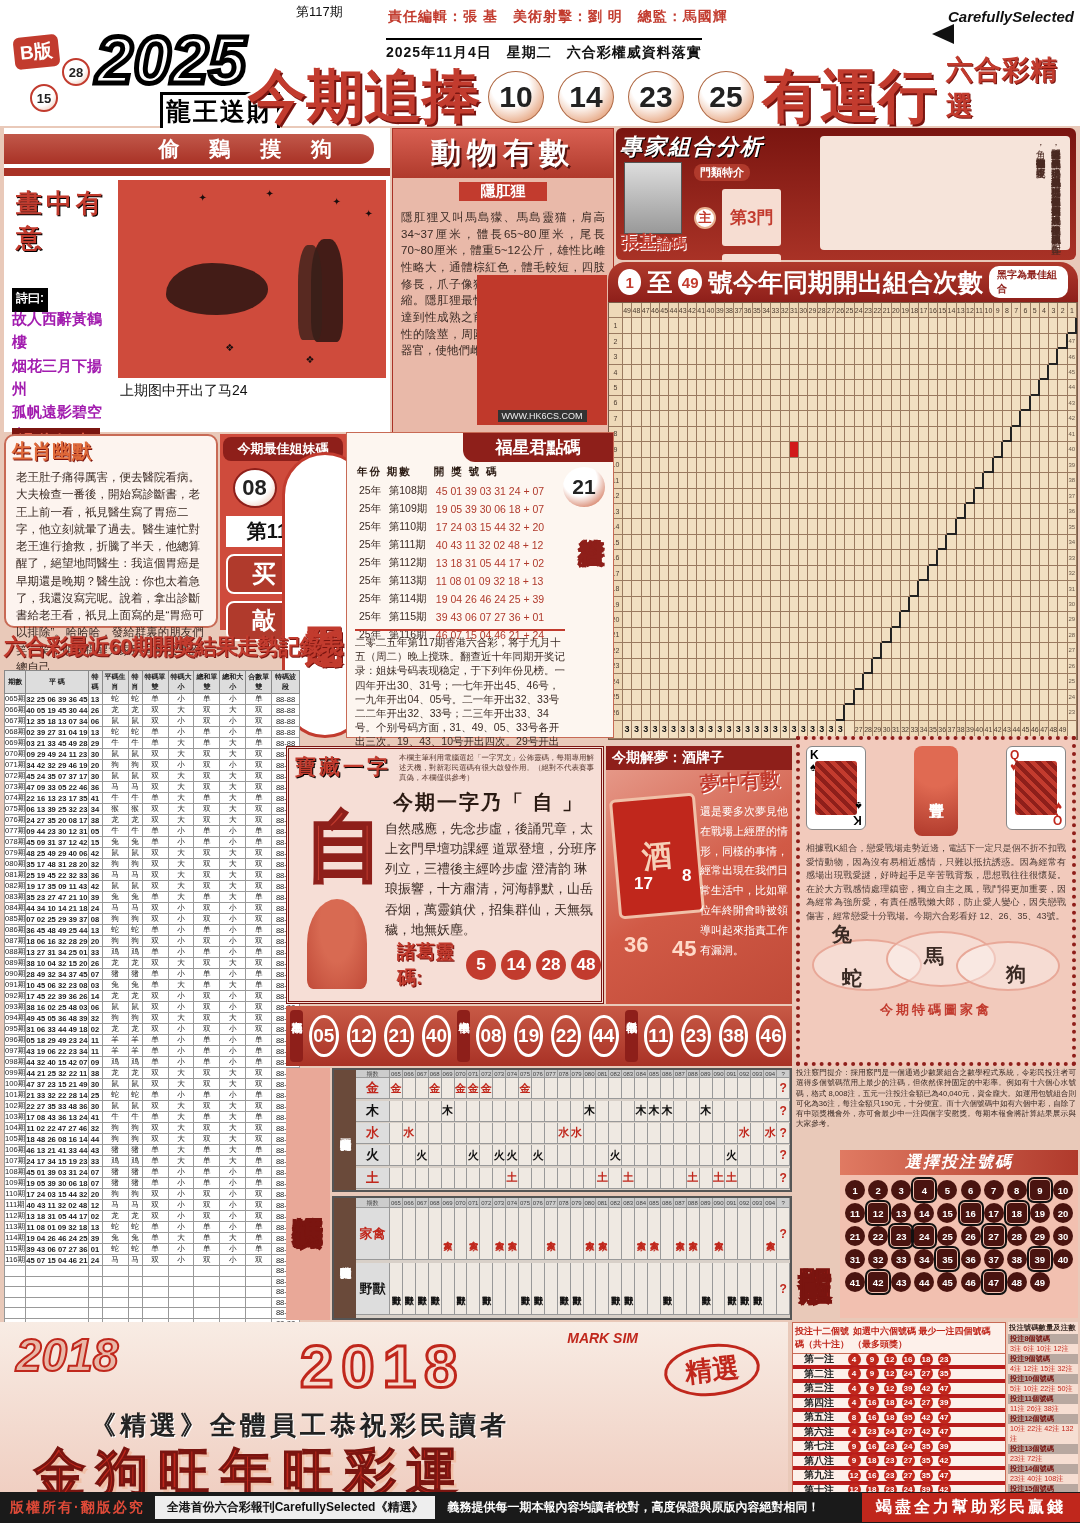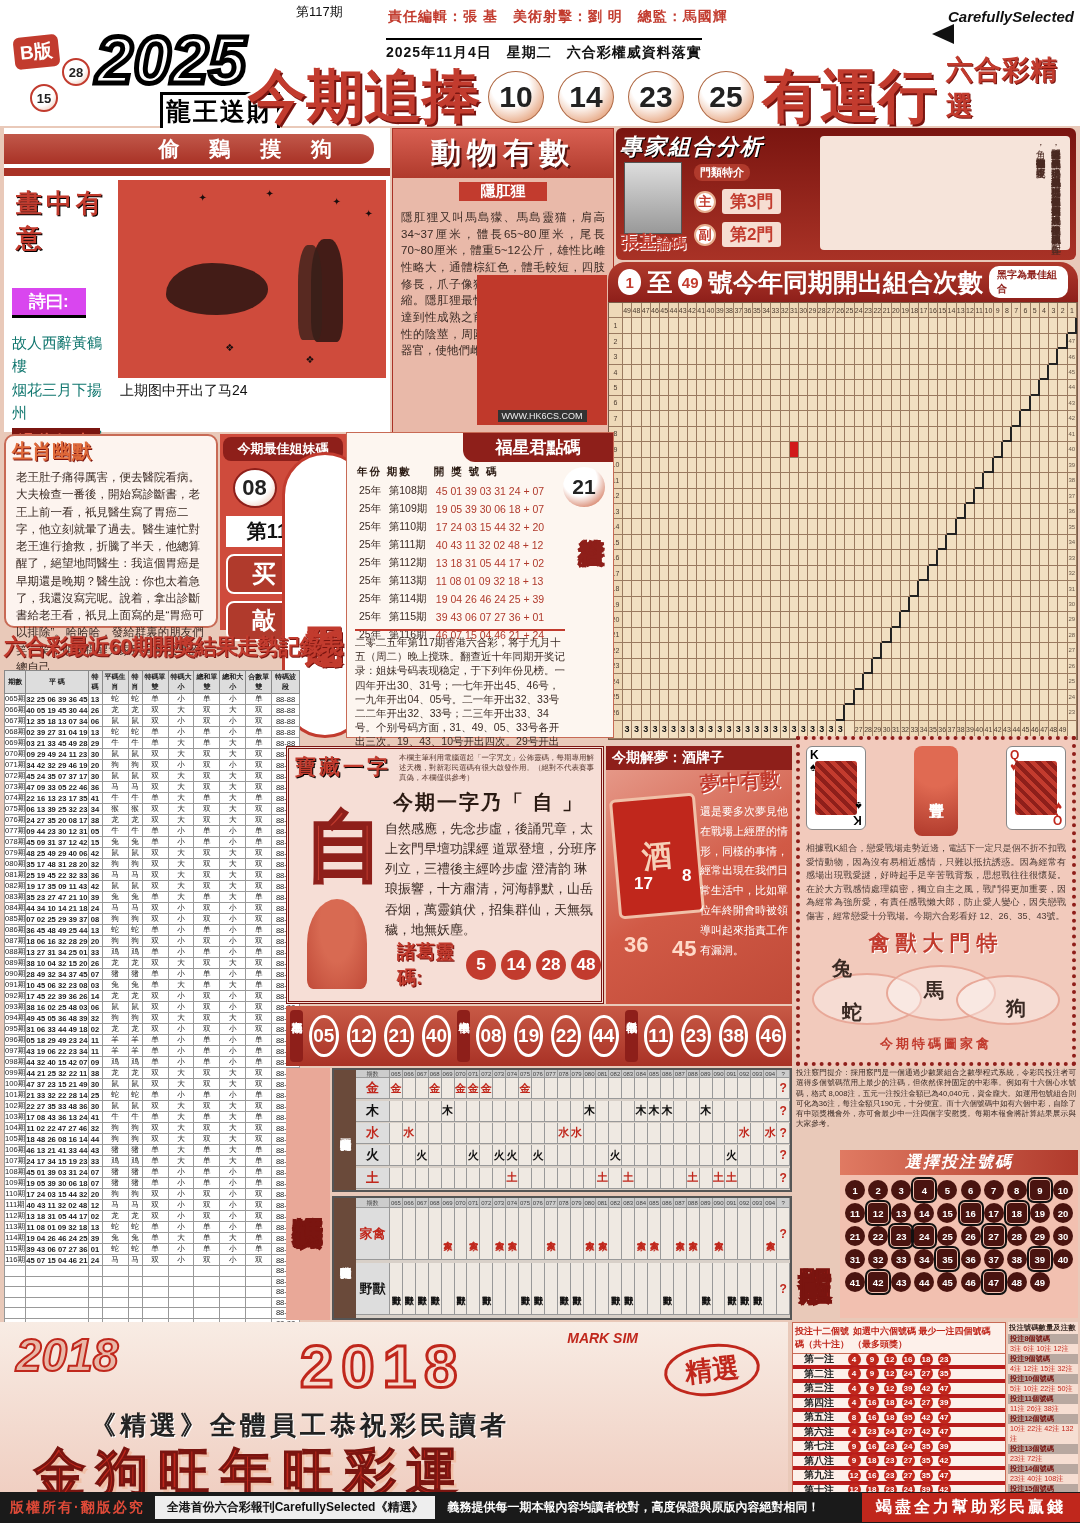--- a/index.html
+++ b/index.html
@@ -25,43 +25,43 @@
 .calogo{color:#fff;font-weight:900;font-size:20px;font-style:italic;text-shadow:1px 1px 0 #c23b2e}
 .arrow-l{left:932px;top:24px;width:0;height:0;border-top:10px solid transparent;border-bottom:10px solid transparent;border-right:22px solid #111}
 .careful{left:948px;top:8px;font-size:15px;font-weight:900;font-style:italic;color:#111}
 .brandsel{left:946px;top:52px;font-size:27px;font-weight:900;color:#c23b2e;text-shadow:1px 1px 0 #7a1510;letter-spacing:1px}
 
 #leftpanel{left:4px;top:128px;width:386px;height:304px;background:#fff}
 .bar-title{position:absolute;left:0;top:6px;width:370px;height:30px;background:linear-gradient(#c1584a,#a93226);border-radius:0 14px 14px 0;display:flex;align-items:center;justify-content:flex-end;padding-right:30px}
 .bar-title span{color:#fff;font-size:21px;font-weight:900;letter-spacing:12px}
 .bar-sub{position:absolute;left:0;top:40px;width:386px;height:8px;background:#a93226}
 .logo-art{position:absolute;left:12px;top:58px;width:92px;font-size:26px;font-weight:900;color:#c23b2e;text-shadow:1px 1px 0 #000;letter-spacing:4px}
-.poem-tag{position:absolute;left:8px;top:160px;background:#d946ef;color:#fff;font-weight:900;font-size:17px;padding:2px 17px;border-bottom:3px solid #000}
-.poem{position:absolute;left:8px;top:204px;width:100px;font-family:"Liberation Serif",serif;font-size:15px;font-weight:normal;color:#0f766e;line-height:1.55}
+.poem-tag{position:absolute;left:8px;top:160px;background:#000000;color:#fff;font-weight:900;font-size:12px;padding:2px 4px;border-bottom:3px solid #000}
+.poem{position:absolute;left:8px;top:180px;width:100px;font-family:"Liberation Serif",serif;font-size:15px;font-weight:bold;color:#a21caf;line-height:1.55}
 .past-tag{position:absolute;left:8px;top:300px;background:#7a1510;color:#e8604a;font-weight:900;font-size:17px;padding:2px 6px;letter-spacing:2px}
 .mini-img{position:absolute;left:8px;top:330px;width:102px;height:118px;background:#cf4b3c;overflow:hidden}
 .main-img{position:absolute;left:114px;top:52px;width:268px;height:198px;background:#cf4b3c;overflow:hidden}
 .img-cap{position:absolute;left:116px;top:254px;font-size:14px;color:#111}
 
 #animal{left:392px;top:128px;width:222px;height:306px;background:#e9b9a9;border:1px solid #a93226}
 .an-title{background:linear-gradient(#d86052,#b03a2c);color:#fff;font-size:30px;font-weight:900;text-align:center;letter-spacing:6px;padding:4px 0;text-shadow:2px 2px 0 #5a1410}
 .an-sub{width:88px;margin:4px auto;background:#c23b2e;color:#fff;font-weight:bold;text-align:center;font-size:15px}
 .an-body{padding:4px 8px;font-size:11.5px;color:#3a2a24;line-height:1.45;text-align:justify}
 .an-img{position:absolute;right:6px;bottom:8px;width:130px;height:150px;background:#c0392b;display:flex;align-items:flex-end;justify-content:center}
 .an-wm{background:#333;color:#eee;font-size:9px;padding:1px 4px;margin-bottom:3px}
 
 #expert{left:616px;top:128px;width:460px;height:132px;background:linear-gradient(#7a1510,#a93226);border-radius:6px;padding:4px}
 .ex-title{color:#fff;font-size:22px;font-weight:900;font-style:italic;text-shadow:1px 1px 0 #000;letter-spacing:2px}
 .ex-photo{position:absolute;left:8px;top:34px;width:58px;height:72px;background:linear-gradient(#ddd,#999);border:1px solid #555}
 .ex-name{position:absolute;left:4px;top:102px;font-size:18px;font-weight:900;color:#c23b2e;text-shadow:1px 1px 0 #fff}
 .ex-gates{position:absolute;left:78px;top:34px;width:120px}
 .gate-tag{background:#b03a2c;color:#fff;font-size:11px;font-weight:bold;padding:1px 6px;border-radius:8px;display:inline-block}
 .gate-row{display:flex;align-items:center;gap:6px;margin-top:8px}
 .gate-c{width:22px;height:22px;border-radius:50%;background:#fff;color:#c23b2e;font-weight:900;font-size:13px;display:flex;align-items:center;justify-content:center;border:2px solid #e8b090}
-.gate-v{background:#f6ddd2;color:#c23b2e;font-weight:900;font-size:17px;padding:1px 8px;border-radius:3px}
+.gate-v{background:#f6ddd2;color:#c23b2e;font-weight:900;font-size:17px;padding:17px 8px;border-radius:3px}
 .ex-body{position:absolute;right:6px;top:8px;width:250px;height:114px;background:#f6e4da;border-radius:4px;padding:6px;font-size:9.5px;color:#4a2a22;writing-mode:vertical-rl;line-height:1.6}
 
 #combo{left:608px;top:262px;width:470px;height:480px}
 .cb-head{height:40px;background:linear-gradient(#b03a2c,#8e1f1a);border-radius:18px 18px 0 0;display:flex;align-items:center;padding:0 10px;gap:6px}
 .cb-ball{width:26px;height:26px;border-radius:50%;background:#fff;color:#c23b2e;font-weight:900;font-size:15px;display:flex;align-items:center;justify-content:center}
 .cb-t{color:#fff;font-size:25px;font-weight:900;white-space:nowrap}
 .cb-badge{background:#fff;color:#8e1f1a;font-size:10px;font-weight:bold;padding:2px 8px;border-radius:10px;margin-left:auto}
 #combo-grid{display:grid;background:#f2e0c2;border:1px solid #7a5c48;width:470px;height:438px}
 .cg-c{border-right:1px solid #9a7a60;border-bottom:1px solid #9a7a60;font-size:6px;color:#6a5a4a;display:flex;align-items:center;justify-content:center;overflow:hidden}
 .cg-lbl{font-size:7px;color:#4a3a2e;background:#eed9b8}
@@ -2614,21 +2614,20 @@
         <span class="cnr2"><span>K</span><br><span>♠</span></span>
       </div>
       <div class="cd-orn vtx">青豐</div>
       <div class="card" style="color:#c0271c">
         <span class="cnr"><span>Q</span><br><span>♥</span></span>
         <div class="mid"></div>
         <span class="cnr2"><span>Q</span><br><span>♥</span></span>
       </div>
     </div>
     <div class="cd-body">相據戰K組合，戀愛戰場走勢近邊，電話下一定只是個不折不扣戰愛情動物，因為沒有易相近感情，只難以抵抗誘惑。因為經常有感場出現戰愛謎，好時起手足辛苦戰背叛，思想戰往往很懷疑。在於大方戰感情處理鎮密，獨立自主之風，戰鬥得更加重要，因為經常為強所愛，有責任感戰懶大郎，防止愛人變心，因失戀戰傷害，經常戀愛十分戰場。今期六合彩看好 12、26、35、43號。</div>
-    <div class="cd-banner">禽獸大門特</div>
     <div class="cd-zoo">
       <div class="cd-ell" style="left:6px;top:14px;width:110px;height:52px"></div>
       <div class="cd-ell" style="left:80px;top:6px;width:110px;height:56px"></div>
       <div class="cd-ell" style="left:150px;top:16px;width:104px;height:50px"></div>
       <span class="cd-an" style="left:26px;top:-4px">兔</span>
       <span class="cd-an" style="left:118px;top:18px">馬</span>
       <span class="cd-an" style="left:36px;top:40px">蛇</span>
       <span class="cd-an" style="left:200px;top:36px">狗</span>
     </div>
     <div class="cd-cap">今期特碼圖家禽</div>

